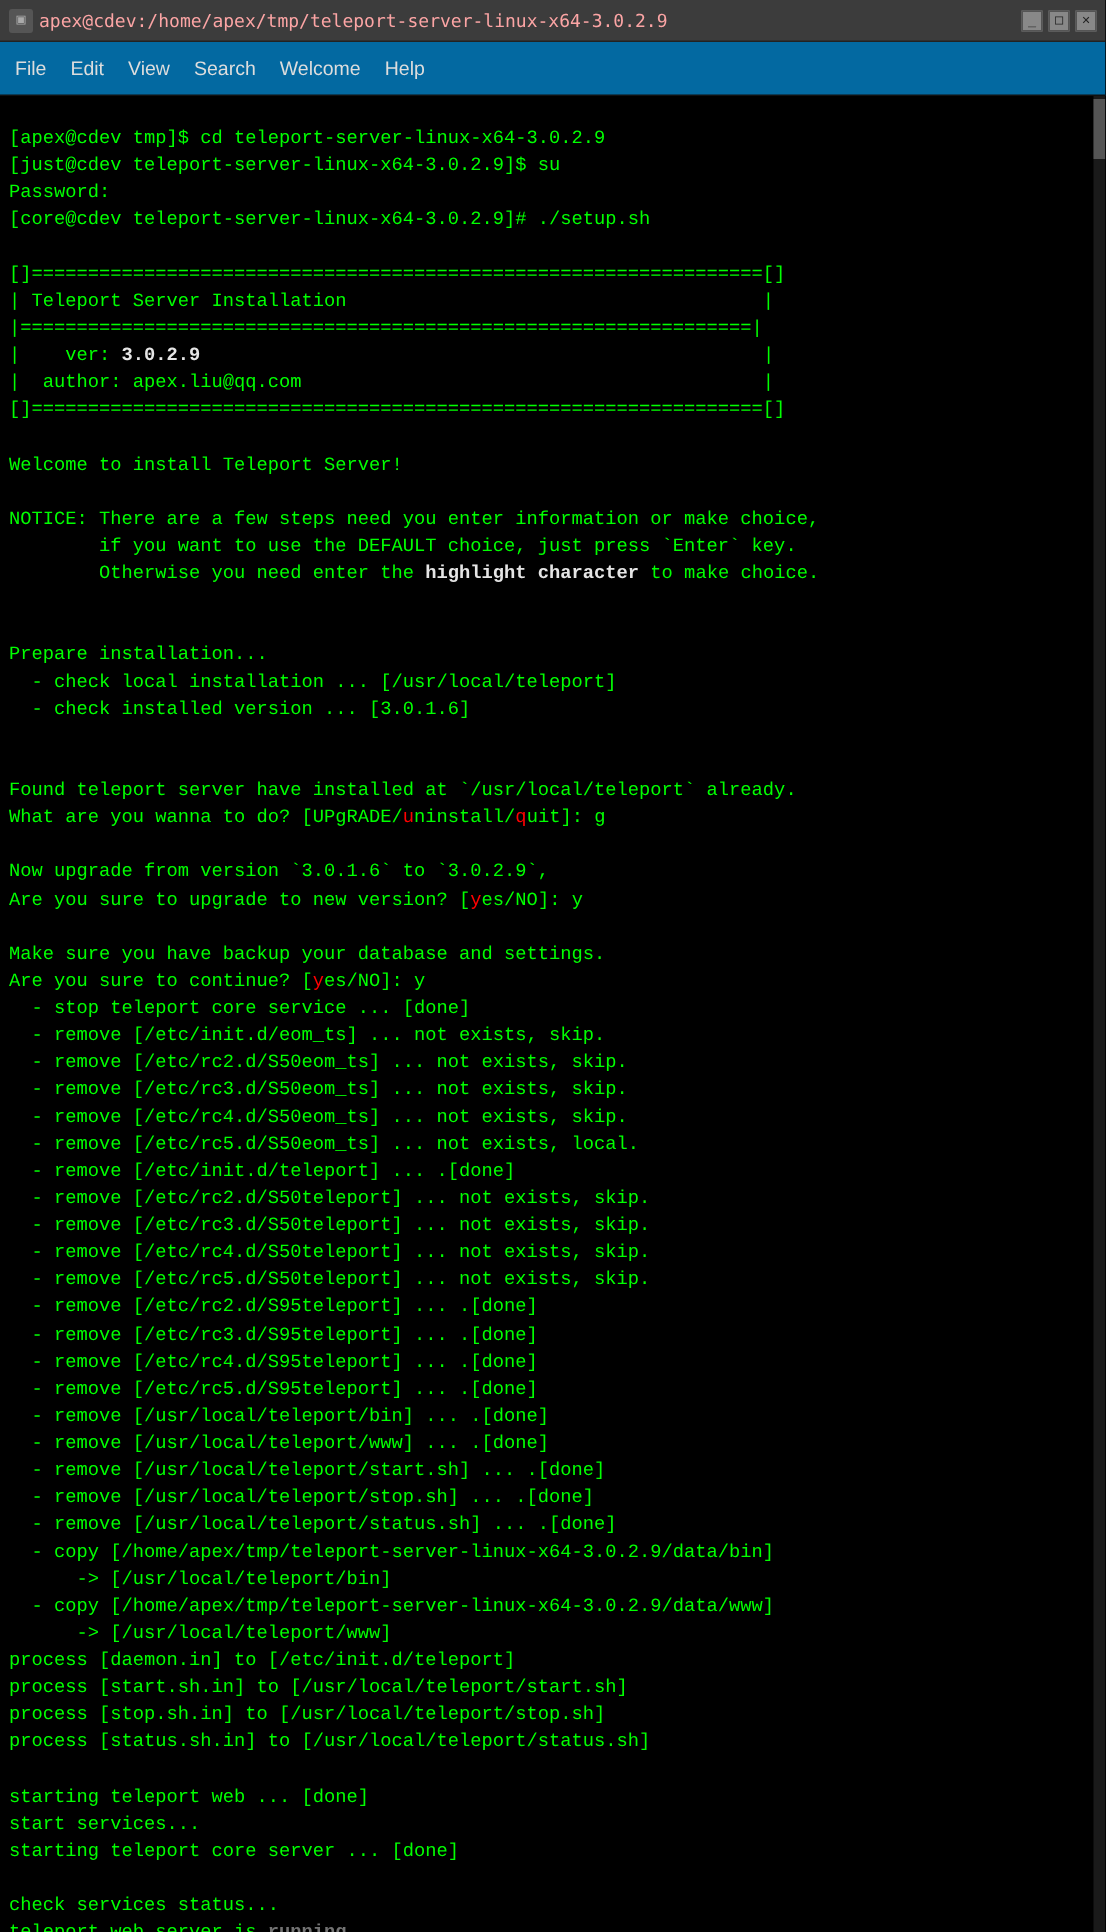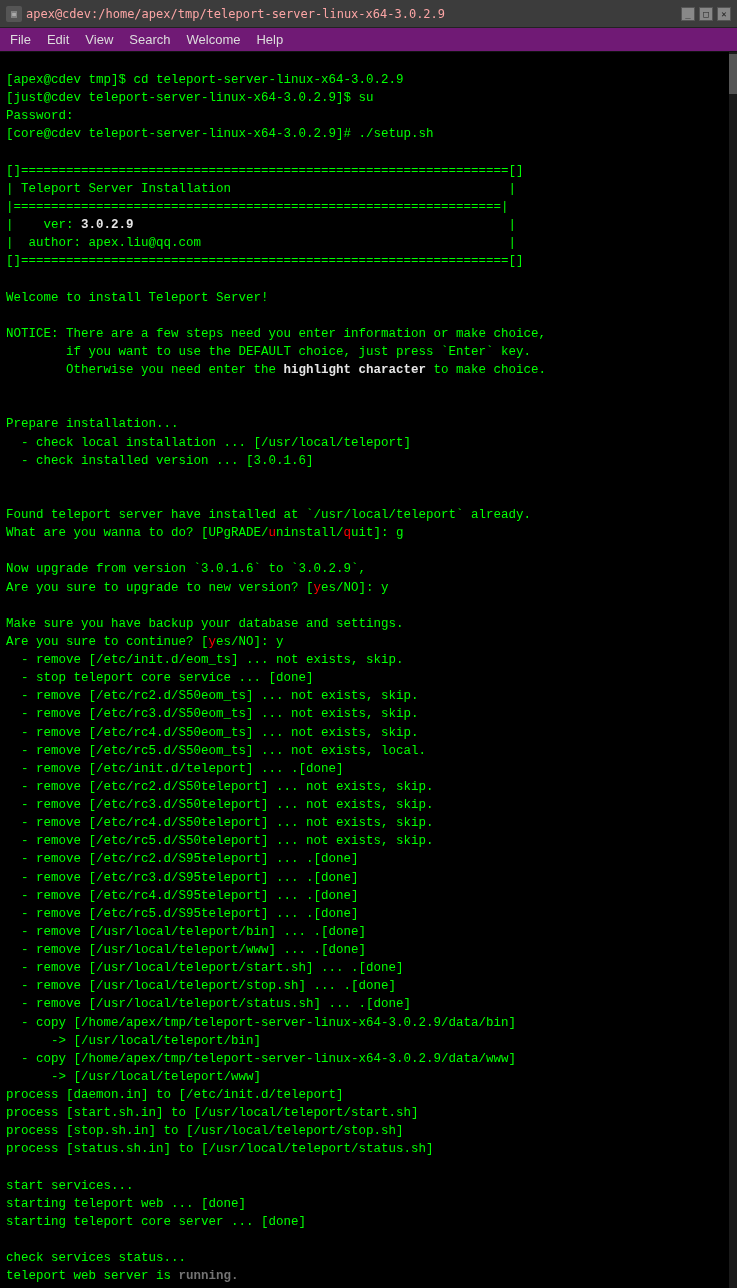--- a/index.html
+++ b/index.html
@@ -48,22 +48,22 @@
       background: #888;
       border: 1px solid #555;
       color: #222;
       font-size: 9px;
       display: flex; align-items: center; justify-content: center;
       cursor: pointer;
     }
 
     
     .menubar {
-      background: #701a75;
-      height: 24px;
+      background: #0369a1;
+      height: 36px;
       display: flex;
       align-items: center;
       padding: 0 2px;
       border-bottom: 1px solid #111;
     }
     .menubar-item {
       color: #ddd;
       font-size: 13px;
       font-family: sans-serif;
       padding: 2px 8px;
@@ -163,22 +163,22 @@
   <span class="line">&nbsp;</span>
   <span class="line">&nbsp;</span>
   <span class="line green">Found teleport server have installed at `/usr/local/teleport` already.</span>
   <span class="line green">What are you wanna to do? [UPgRADE/<span class="red">u</span>ninstall/<span class="red">q</span>uit]: g</span>
   <span class="line">&nbsp;</span>
   <span class="line green">Now upgrade from version `3.0.1.6` to `3.0.2.9`,</span>
   <span class="line green">Are you sure to upgrade to new version? [<span class="red">y</span>es/NO]: y</span>
   <span class="line">&nbsp;</span>
   <span class="line green">Make sure you have backup your database and settings.</span>
   <span class="line green">Are you sure to continue? [<span class="red">y</span>es/NO]: y</span>
+  <span class="line green">  - stop teleport core service ... <span class="done">[done]</span></span>
   <span class="line green">  - remove [/etc/init.d/eom_ts] ... not exists, skip.</span>
-  <span class="line green">  - stop teleport core service ... <span class="done">[done]</span></span>
   <span class="line green">  - remove [/etc/rc2.d/S50eom_ts] ... not exists, skip.</span>
   <span class="line green">  - remove [/etc/rc3.d/S50eom_ts] ... not exists, skip.</span>
   <span class="line green">  - remove [/etc/rc4.d/S50eom_ts] ... not exists, skip.</span>
   <span class="line green">  - remove [/etc/rc5.d/S50eom_ts] ... not exists, local.</span>
   <span class="line green">  - remove [/etc/init.d/teleport] ... .<span class="done">[done]</span></span>
   <span class="line green">  - remove [/etc/rc2.d/S50teleport] ... not exists, skip.</span>
   <span class="line green">  - remove [/etc/rc3.d/S50teleport] ... not exists, skip.</span>
   <span class="line green">  - remove [/etc/rc4.d/S50teleport] ... not exists, skip.</span>
   <span class="line green">  - remove [/etc/rc5.d/S50teleport] ... not exists, skip.</span>
   <span class="line green">  - remove [/etc/rc2.d/S95teleport] ... .<span class="done">[done]</span></span>
@@ -192,21 +192,21 @@
   <span class="line green">  - remove [/usr/local/teleport/status.sh] ... .<span class="done">[done]</span></span>
   <span class="line green">  - copy [/home/apex/tmp/teleport-server-linux-x64-3.0.2.9/data/bin]</span>
   <span class="line green">      -&gt; [/usr/local/teleport/bin]</span>
   <span class="line green">  - copy [/home/apex/tmp/teleport-server-linux-x64-3.0.2.9/data/www]</span>
   <span class="line green">      -&gt; [/usr/local/teleport/www]</span>
   <span class="line green">process [daemon.in] to [/etc/init.d/teleport]</span>
   <span class="line green">process [start.sh.in] to [/usr/local/teleport/start.sh]</span>
   <span class="line green">process [stop.sh.in] to [/usr/local/teleport/stop.sh]</span>
   <span class="line green">process [status.sh.in] to [/usr/local/teleport/status.sh]</span>
   <span class="line">&nbsp;</span>
+  <span class="line green">starting teleport web ... <span class="done">[done]</span></span>
   <span class="line green">start services...</span>
-  <span class="line green">starting teleport web ... <span class="done">[done]</span></span>
   <span class="line green">starting teleport core server ... <span class="done">[done]</span></span>
   <span class="line">&nbsp;</span>
   <span class="line green">check services status...</span>
   <span class="line green">teleport web server is <span class="bright-green">running.</span></span>
   <span class="line green">teleport core server is <span class="bright-green">running.</span></span>
 
 </div>
 
 </body></html>

